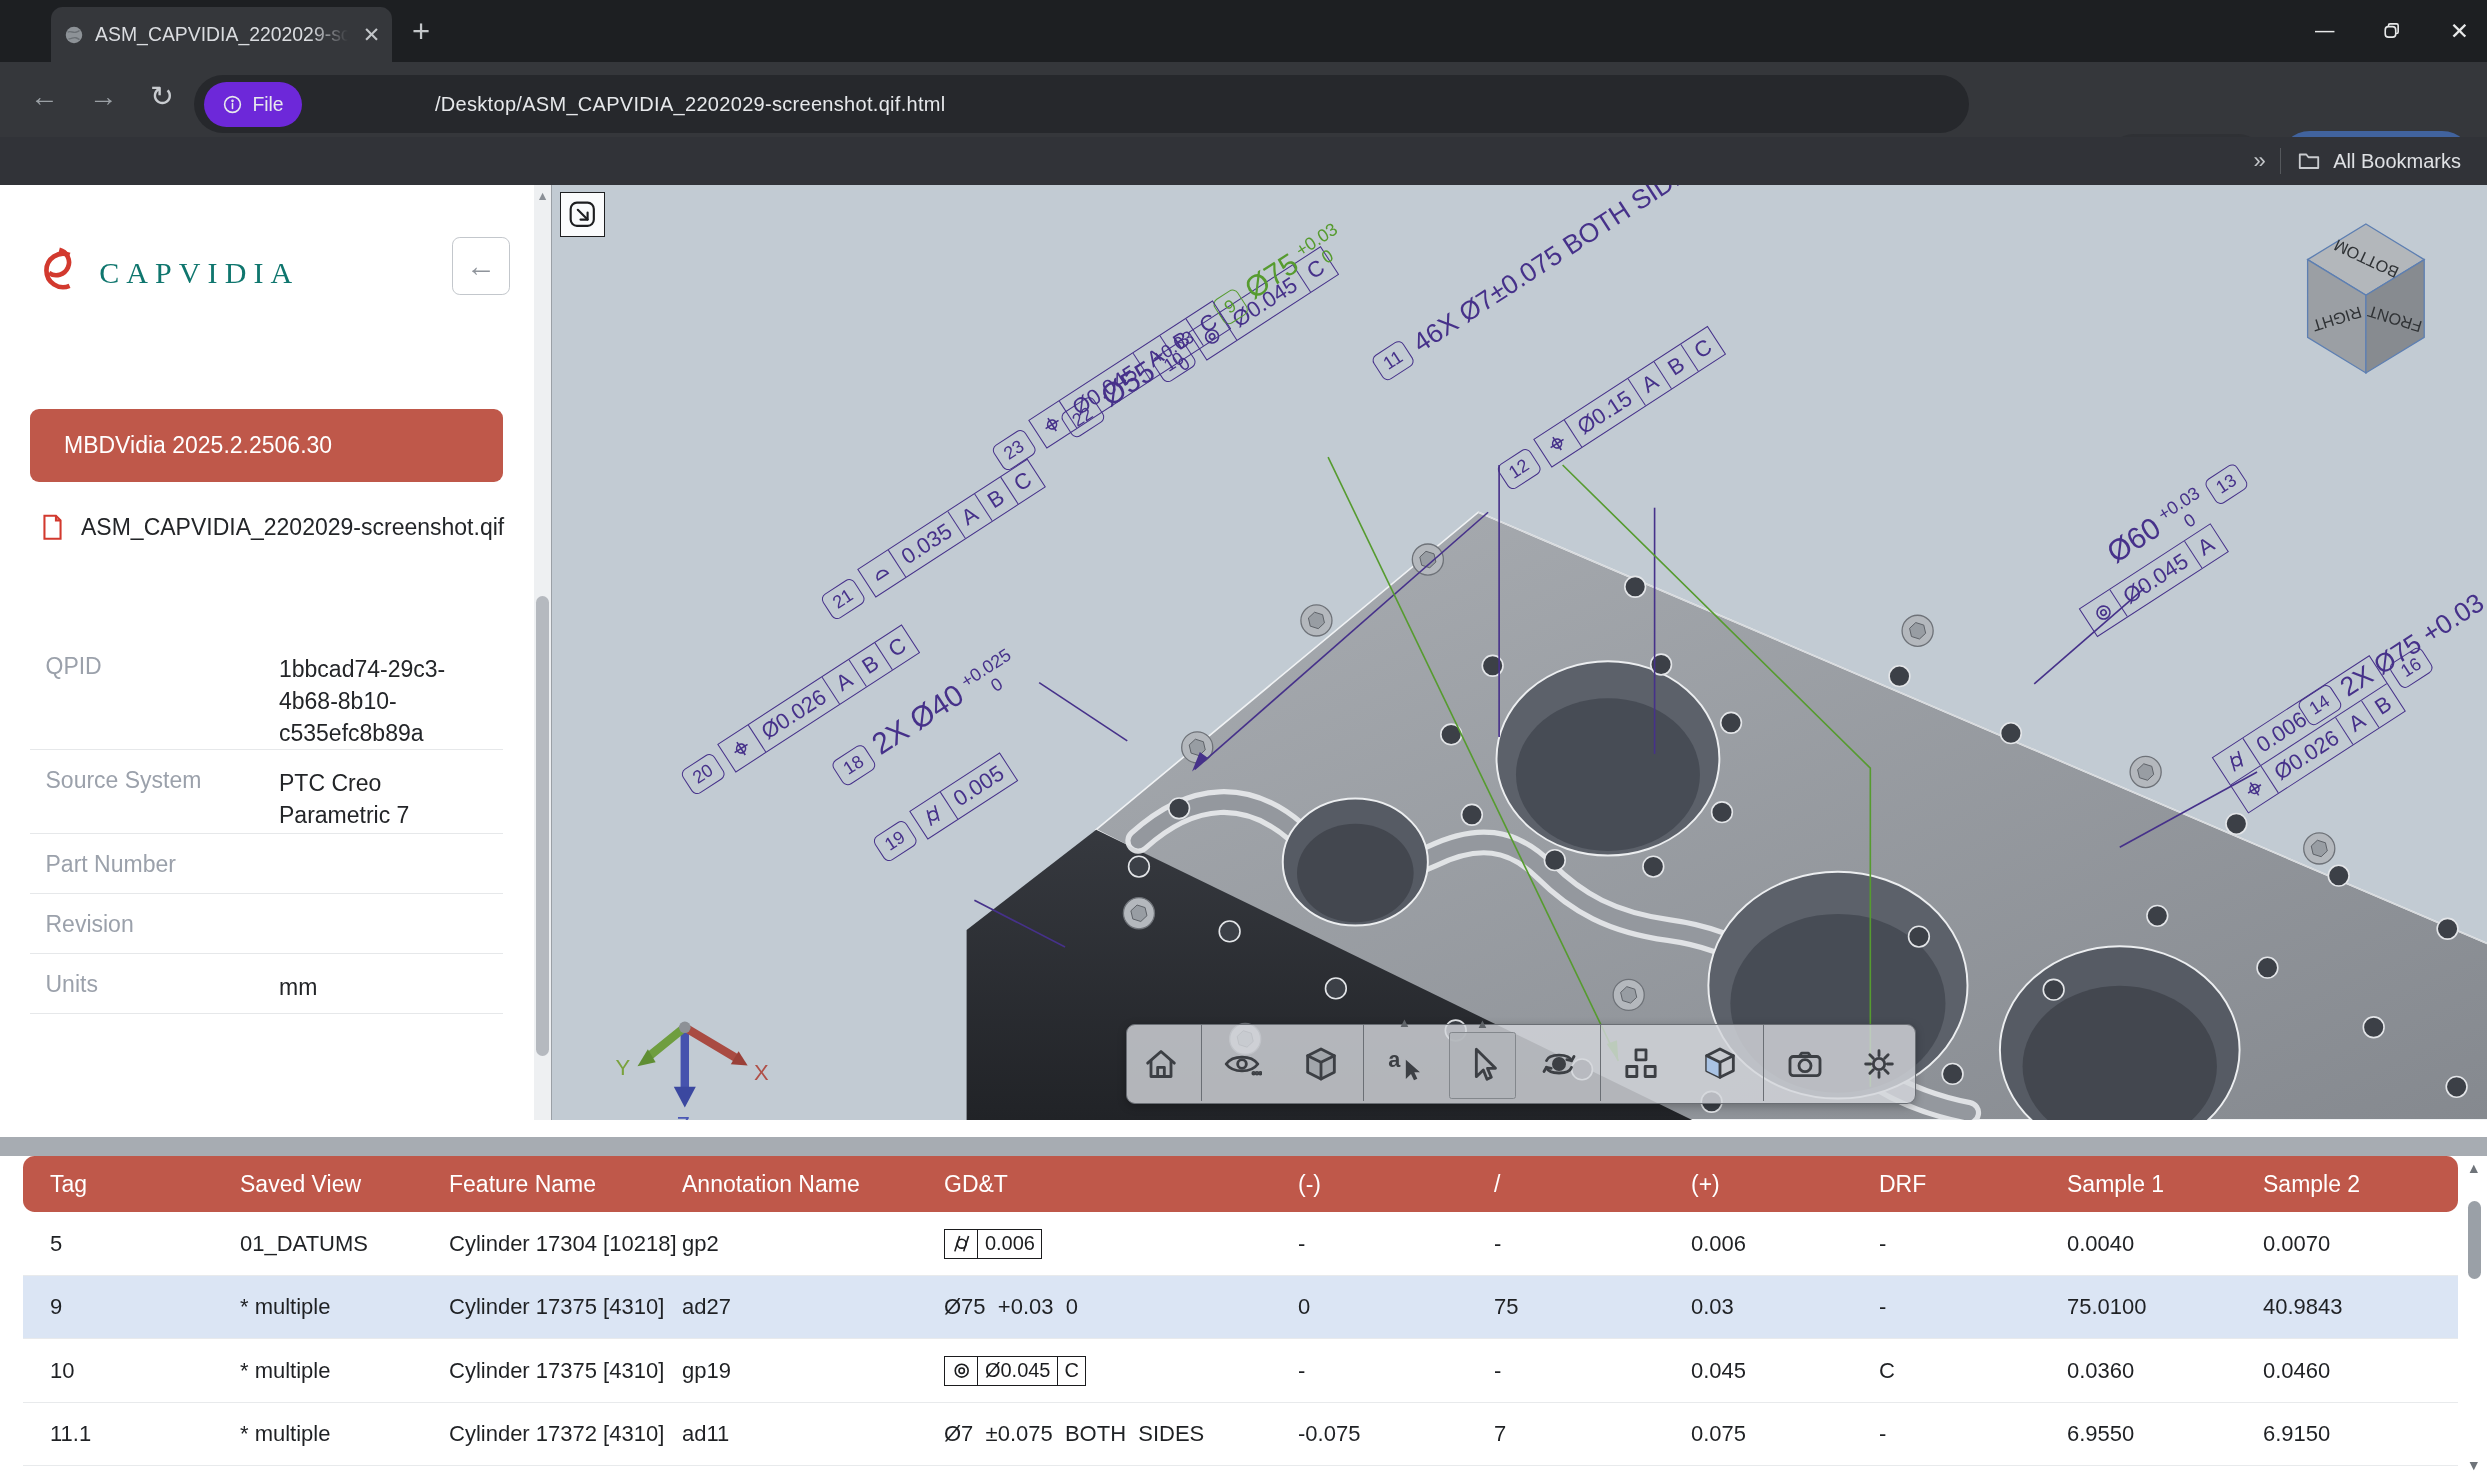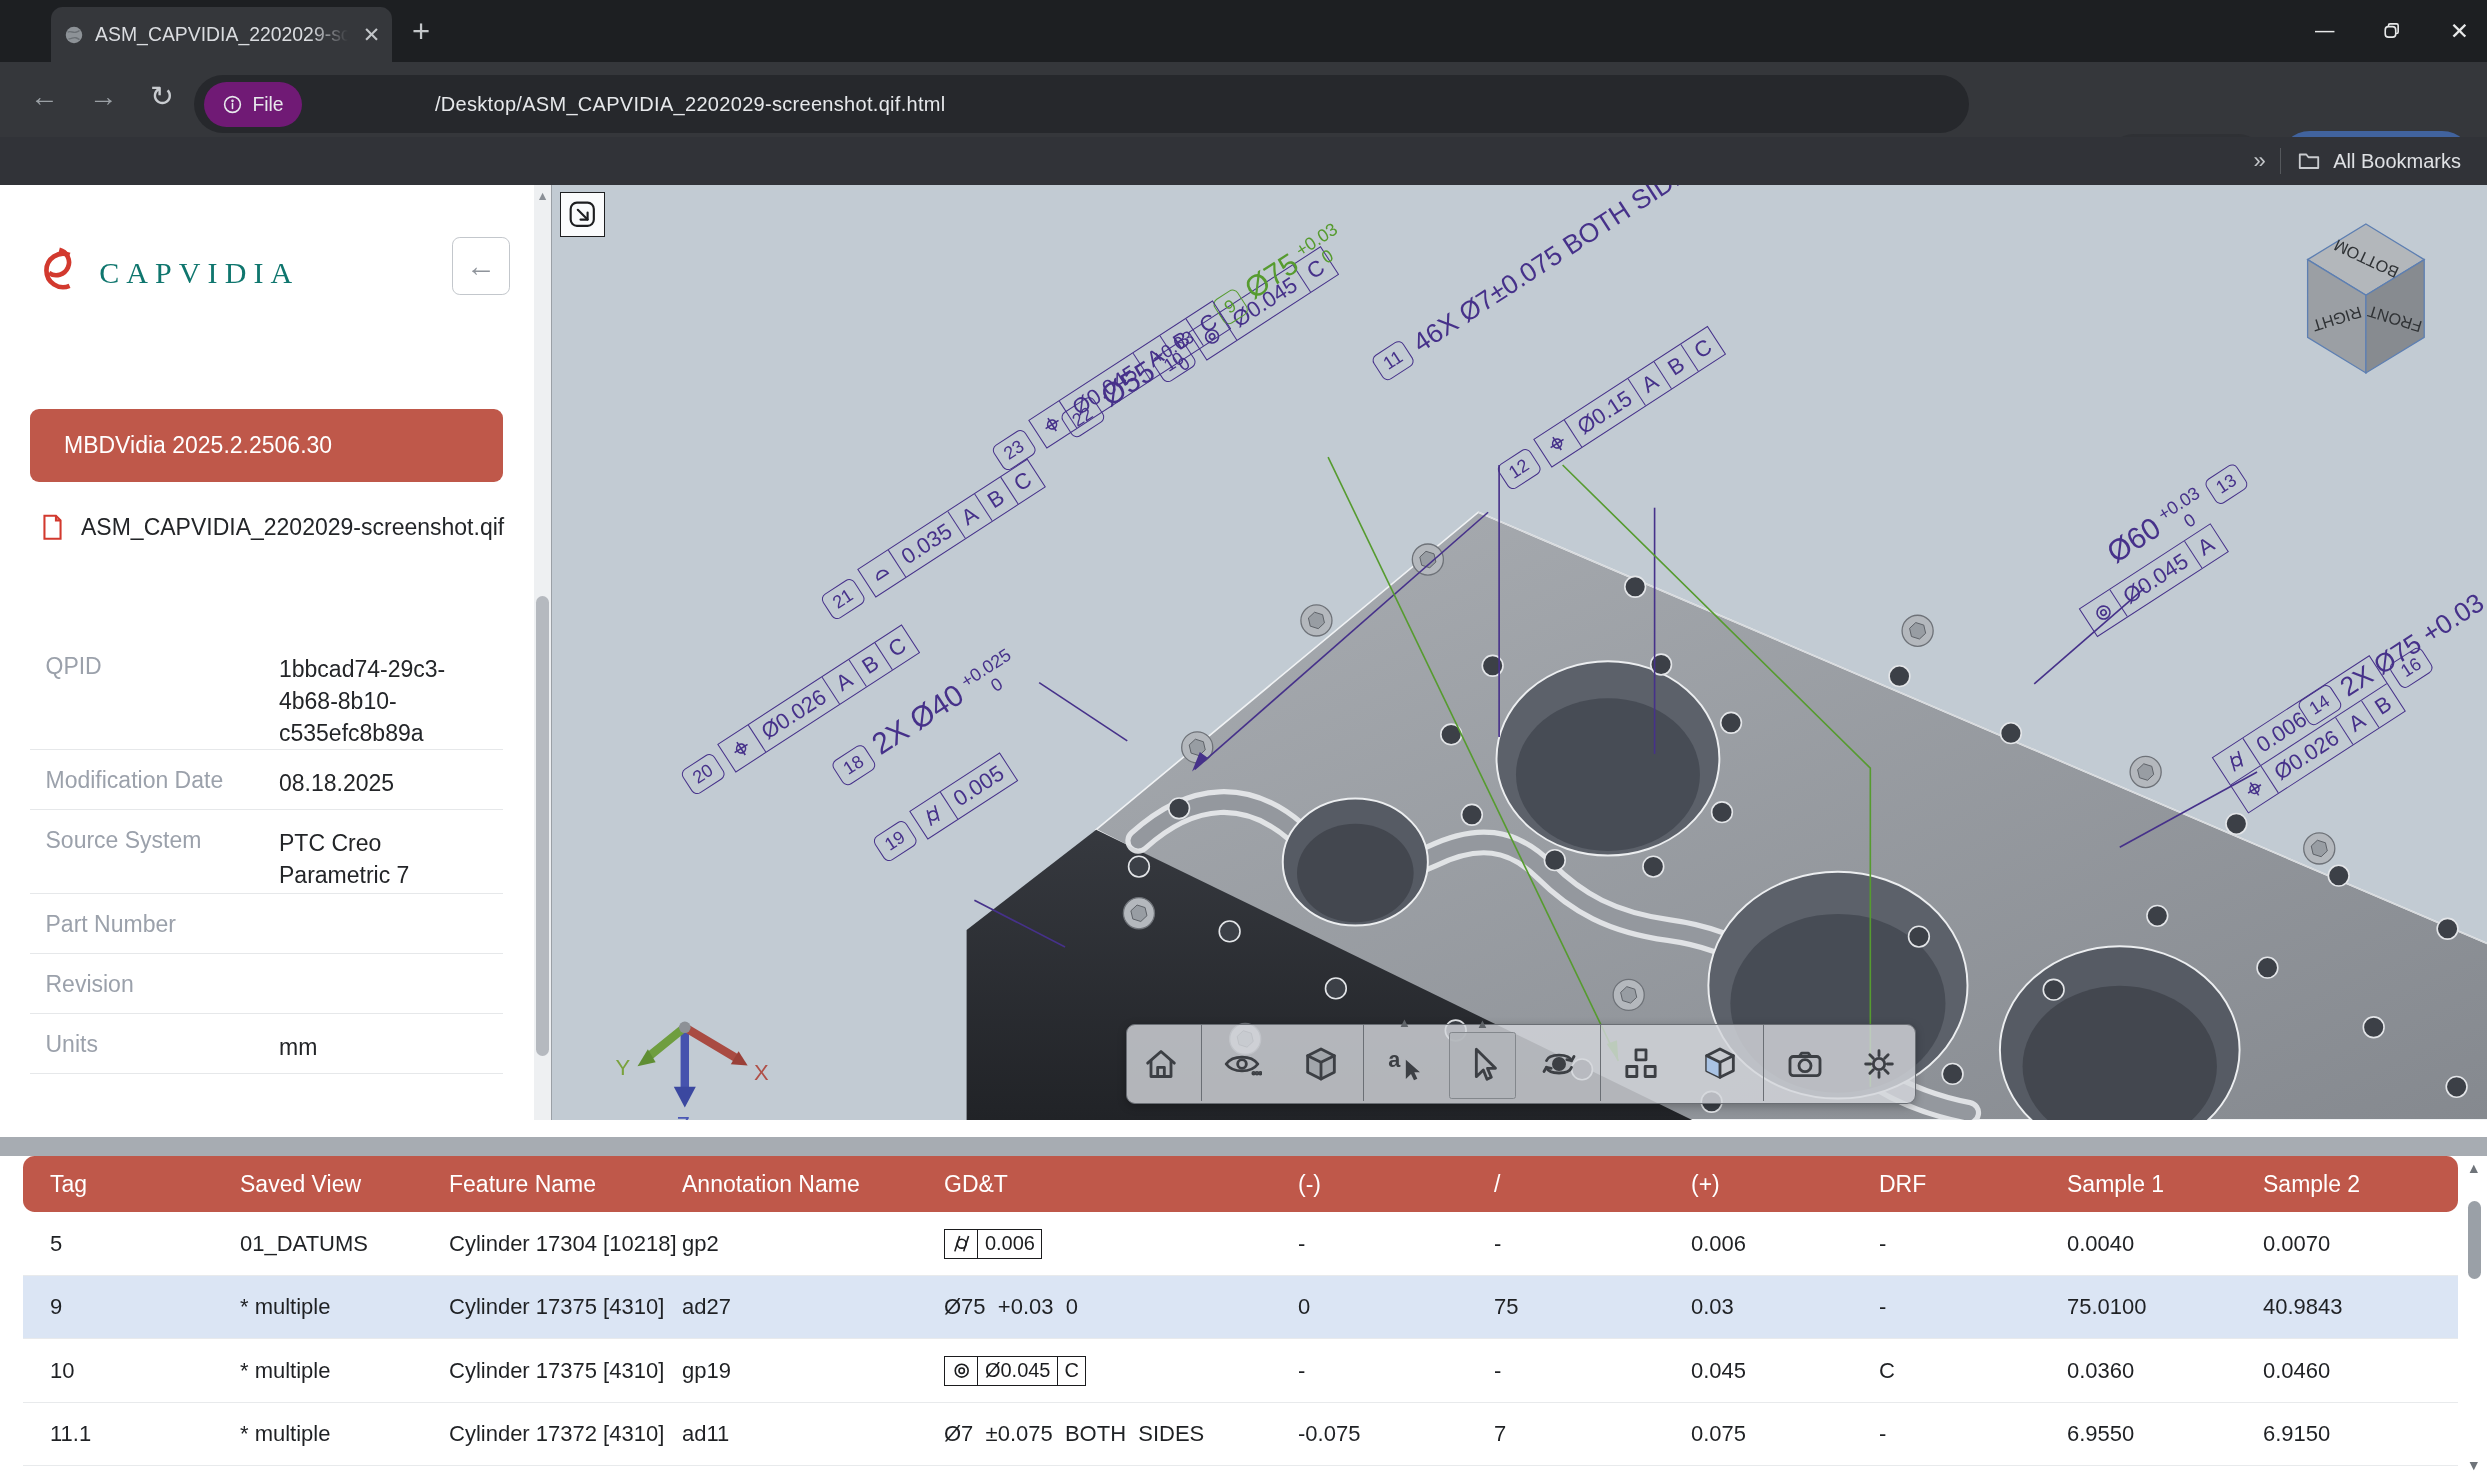--- a/index.html
+++ b/index.html
@@ -12,21 +12,21 @@
   .tab-title{color:#dadce0;font-size:19.4px;white-space:nowrap;overflow:hidden;max-width:253px;
        -webkit-mask-image:linear-gradient(90deg,#000 85%,transparent);mask-image:linear-gradient(90deg,#000 85%,transparent);}
   .tab-close{color:#c3c6c9;font-size:21px;margin-left:auto;line-height:1;cursor:default;}
   .newtab{position:absolute;left:412px;top:14.2px;color:#c3c6c9;font-size:31px;font-weight:300;}
   .wincontrols{position:absolute;right:18px;top:0;height:62px;display:flex;align-items:center;gap:48px;color:#e8e9ea;}
   .wc{font-size:19.4px;line-height:1;}
   .chrome-toolbar{position:absolute;left:0;top:62px;width:2487px;height:75px;background:#35373b;}
   .navbtn{position:absolute;top:18px;font-size:28.5px;color:#9ba0a5;}
   .omnibox{position:absolute;left:194px;top:13px;width:1775px;height:58px;border-radius:29px;background:#26282c;
        display:flex;align-items:center;}
-  .filechip{position:absolute;left:10.4px;top:6.5px;height:45px;border-radius:23px;background:#701a75;
+  .filechip{position:absolute;left:10.4px;top:6.5px;height:45px;border-radius:23px;background:#6d28d9;
        display:flex;align-items:center;gap:9px;padding:0 18px;color:#e7e9ec;font-size:19.4px;}
   .url{position:absolute;left:241px;color:#e6e8eb;font-size:20px;letter-spacing:0.3px;}
   .rightchrome{position:absolute;right:0;top:62px;height:75px;display:flex;align-items:center;}
   .divv{width:1.3px;height:34px;background:#55585c;margin:0 14.2px;}
   .incog{display:flex;align-items:center;gap:10.4px;background:#2f3135;border-radius:27px;height:56px;
        padding:0 19.4px;color:#e4e6e9;font-size:20px;}
   .updbtn{display:flex;align-items:center;gap:13px;background:#41639e;border-radius:31px;height:62px;
        padding:0 17px 0 22px;color:#eef2f8;font-size:20px;margin:0 14.2px;}
   .kebab{font-size:22px;letter-spacing:0;line-height:.55;text-align:center;}
   .bookmarks{position:absolute;left:0;top:137px;width:2487px;height:48px;background:#313338;
@@ -205,24 +205,20 @@
           <path d="M3 2 H13 L17 6 V22 H3 Z" fill="none" stroke="#d2392e" stroke-width="1.8"></path>
           <path d="M13 2 V6 H17" fill="none" stroke="#d2392e" stroke-width="1.8"></path>
           </svg>
         <span>ASM_CAPVIDIA_2202029-screenshot.qif</span>
       </div>
       <div id="info-rows">
           <div class="irow" style="min-height: 96px;">
             <div class="ilabel">QPID</div>
                    <div class="ivalue">1bbcad74-29c3-4b68-8b10-c535efc8b89a</div>
           </div>
-          <div class="irow" style="min-height: 60px;">
-            <div class="ilabel">Modification Date</div>
-                   <div class="ivalue">08.18.2025</div>
-          </div>
           <div class="irow" style="min-height: 84px;">
             <div class="ilabel">Source System</div>
                    <div class="ivalue">PTC Creo Parametric 7</div>
           </div>
           <div class="irow" style="min-height: 60px;">
             <div class="ilabel">Part Number</div>
                    <div class="ivalue"></div>
           </div>
           <div class="irow" style="min-height: 60px;">
             <div class="ilabel">Revision</div>

